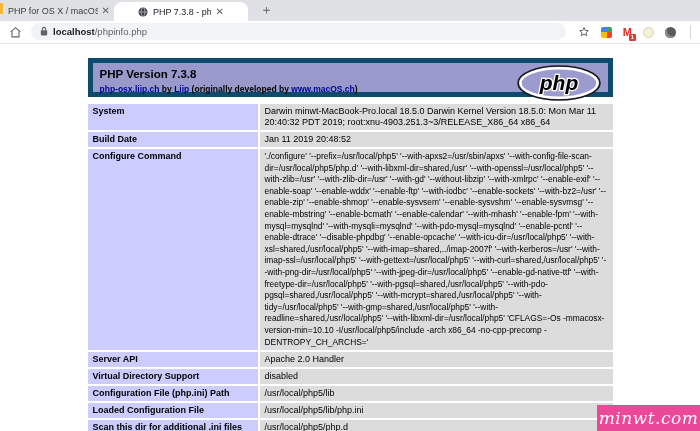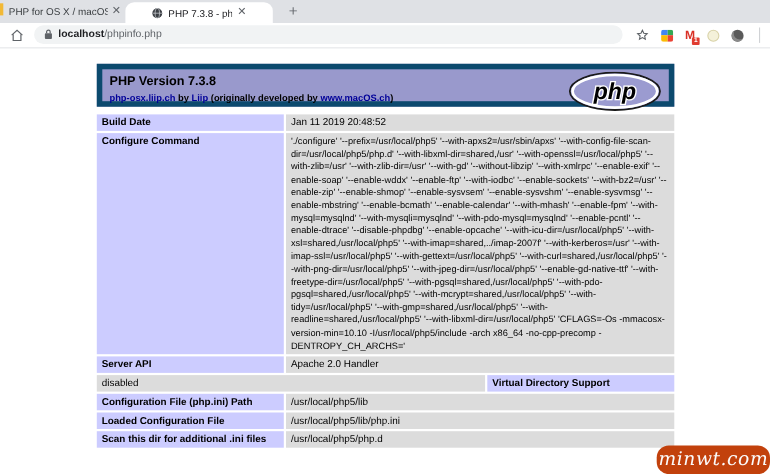--- a/index.html
+++ b/index.html
@@ -57,22 +57,22 @@
   .tbl { margin-top:7px; }
   .trow { display:flex; gap:2px; margin-bottom:2px; }
   .tcell { padding:2px 5px; }
   .tlabel { flex:none; width:170px; background:#ccccff; font-weight:bold;
     font-size:9px; line-height:11px; }
   .tvalue { flex:1; background:#dcdcdc; font-size:9px; line-height:11px;
     word-break:break-word; overflow-wrap:break-word; }
   .trow.long .tvalue { font-size:8.4px; line-height:11.6px; }
 
   .watermark { position:absolute; right:0; bottom:0; width:103px; height:26px;
-    background:#c2410c; color:#fbfbfb; display:flex; align-items:center; justify-content:center;
-    font-family:"DejaVu Serif", serif; font-style:italic; font-size:17px; letter-spacing:0.5px;border-radius:11px; }
+    background:#ec4899; color:#fbfbfb; display:flex; align-items:center; justify-content:center;
+    font-family:"DejaVu Serif", serif; font-style:italic; font-size:17px; letter-spacing:0.5px; }
 </style>
 </head>
 <body>
 
 <div class="stage">
 
   <div class="tabbar">
     <span class="fav-sliver"></span>
     <div class="tab tab-inactive">
       <span class="tab-title">PHP for OS X / macOS as bina</span>
@@ -137,34 +137,38 @@
           <svg width="84" height="36" viewBox="0 0 84 36">
             <ellipse cx="42" cy="18" rx="41" ry="17" fill="#9f9fd4" stroke="#1a1a1a" stroke-width="1.6"></ellipse>
             <ellipse cx="42" cy="18" rx="38.5" ry="14.8" fill="#9b9bd0" stroke="#ffffff" stroke-width="2.4"></ellipse>
             <text x="42" y="25" text-anchor="middle">php</text>
           </svg>
         </span>
       </div>
 
       <div class="tbl">
         <div class="trow">
+          <div class="tcell tlabel">System</div>
+          <div class="tcell tvalue">Darwin minwt-MacBook-Pro.local 18.5.0 Darwin Kernel Version 18.5.0: Mon Mar 11 20:40:32 PDT 2019; root:xnu-4903.251.3~3/RELEASE_X86_64 x86_64</div>
+        </div>
+        <div class="trow">
           <div class="tcell tlabel">Build Date</div>
           <div class="tcell tvalue">Jan 11 2019 20:48:52</div>
         </div>
         <div class="trow long">
           <div class="tcell tlabel">Configure Command</div>
           <div class="tcell tvalue">'./configure' '--prefix=/usr/local/php5' '--with-apxs2=/usr/sbin/apxs' '--with-config-file-scan-dir=/usr/local/php5/php.d' '--with-libxml-dir=shared,/usr' '--with-openssl=/usr/local/php5' '--with-zlib=/usr' '--with-zlib-dir=/usr' '--with-gd' '--without-libzip' '--with-xmlrpc' '--enable-exif' '--enable-soap' '--enable-wddx' '--enable-ftp' '--with-iodbc' '--enable-sockets' '--with-bz2=/usr' '--enable-zip' '--enable-shmop' '--enable-sysvsem' '--enable-sysvshm' '--enable-sysvmsg' '--enable-mbstring' '--enable-bcmath' '--enable-calendar' '--with-mhash' '--enable-fpm' '--with-mysql=mysqlnd' '--with-mysqli=mysqlnd' '--with-pdo-mysql=mysqlnd' '--enable-pcntl' '--enable-dtrace' '--disable-phpdbg' '--enable-opcache' '--with-icu-dir=/usr/local/php5' '--with-xsl=shared,/usr/local/php5' '--with-imap=shared,../imap-2007f' '--with-kerberos=/usr' '--with-imap-ssl=/usr/local/php5' '--with-gettext=/usr/local/php5' '--with-curl=shared,/usr/local/php5' '--with-png-dir=/usr/local/php5' '--with-jpeg-dir=/usr/local/php5' '--enable-gd-native-ttf' '--with-freetype-dir=/usr/local/php5' '--with-pgsql=shared,/usr/local/php5' '--with-pdo-pgsql=shared,/usr/local/php5' '--with-mcrypt=shared,/usr/local/php5' '--with-tidy=/usr/local/php5' '--with-gmp=shared,/usr/local/php5' '--with-readline=shared,/usr/local/php5' '--with-libxml-dir=/usr/local/php5' 'CFLAGS=-Os -mmacosx-version-min=10.10 -I/usr/local/php5/include -arch x86_64 -no-cpp-precomp -DENTROPY_CH_ARCHS='</div>
         </div>
         <div class="trow">
           <div class="tcell tlabel">Server API</div>
           <div class="tcell tvalue">Apache 2.0 Handler</div>
         </div>
         <div class="trow">
+          <div class="tcell tlabel">Virtual Directory Support</div>
           <div class="tcell tvalue">disabled</div>
-          <div class="tcell tlabel">Virtual Directory Support</div>
         </div>
         <div class="trow">
           <div class="tcell tlabel">Configuration File (php.ini) Path</div>
           <div class="tcell tvalue">/usr/local/php5/lib</div>
         </div>
         <div class="trow">
           <div class="tcell tlabel">Loaded Configuration File</div>
           <div class="tcell tvalue">/usr/local/php5/lib/php.ini</div>
         </div>
         <div class="trow">

